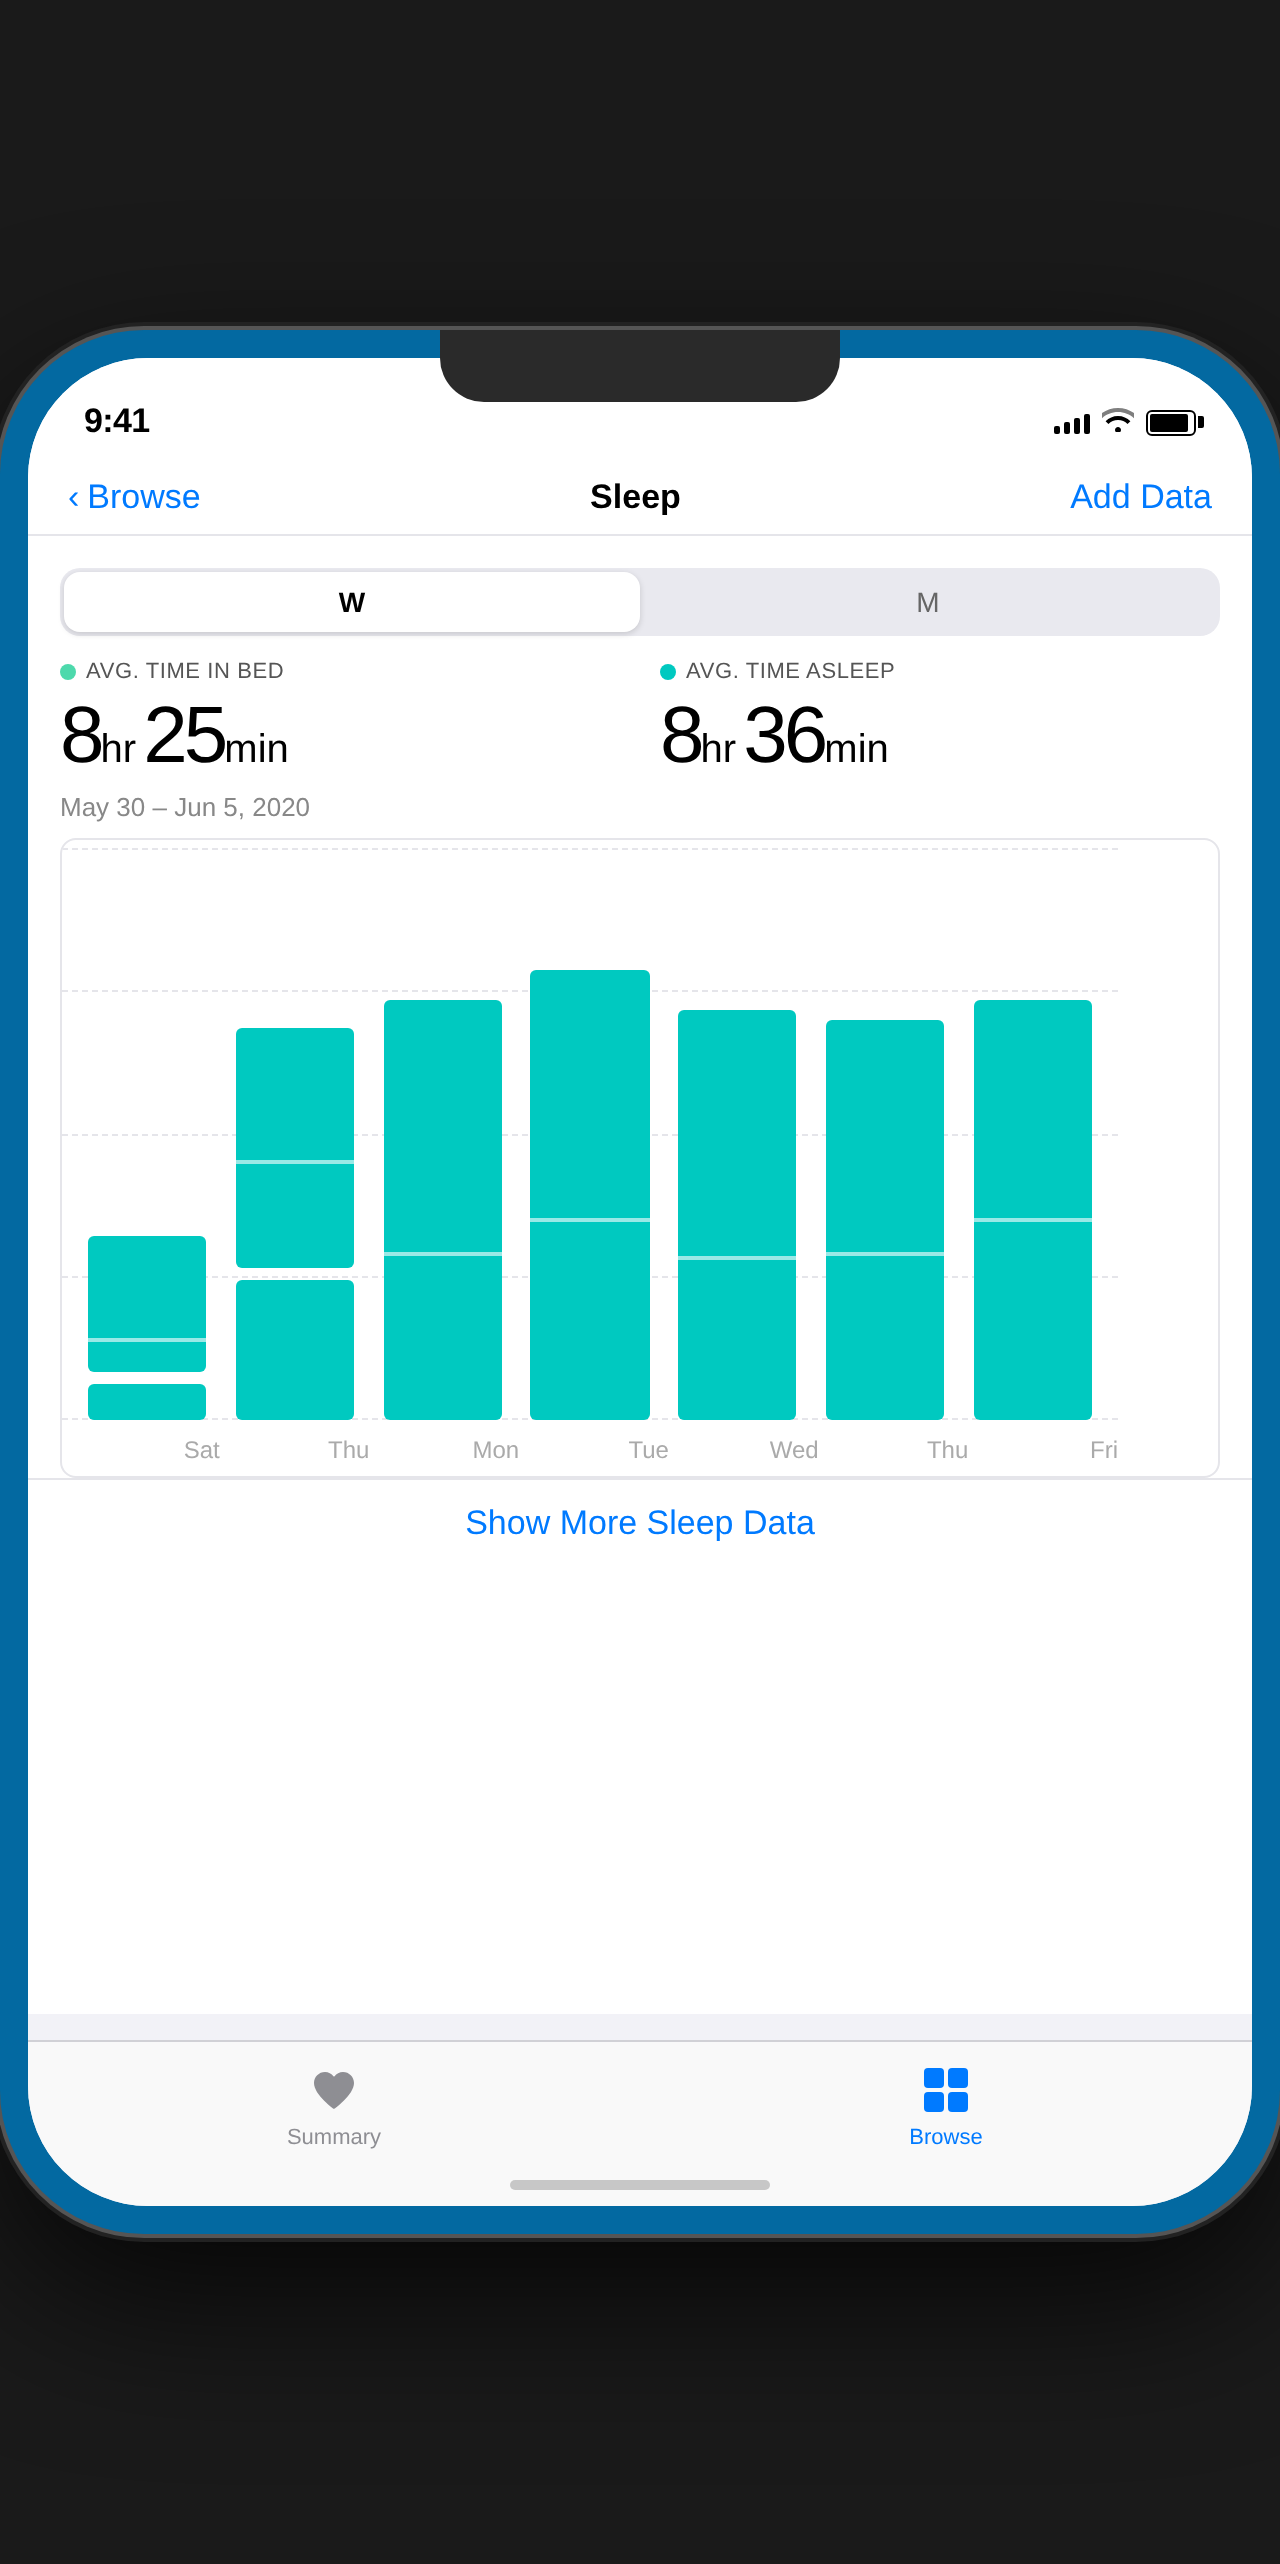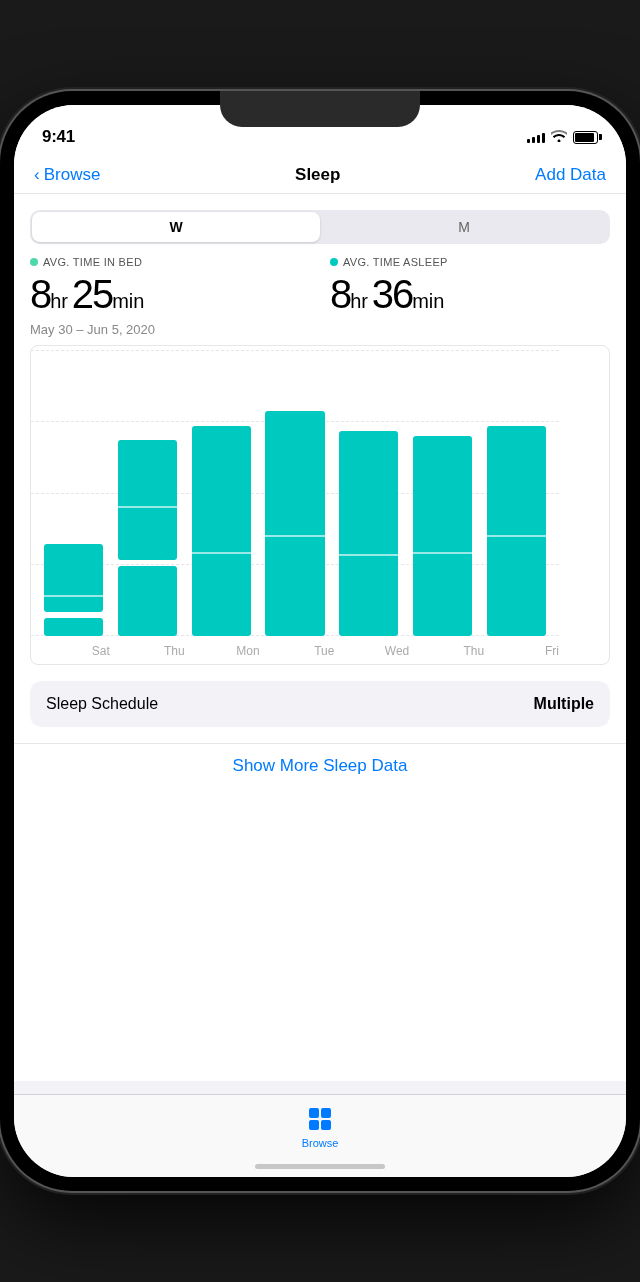--- a/index.html
+++ b/index.html
@@ -8,22 +8,22 @@
       background: #1a1a1a;
       display: flex;
       justify-content: center;
       align-items: center;
       min-height: 100vh;
       font-family: -apple-system, BlinkMacSystemFont, 'SF Pro Display', 'Helvetica Neue', Arial, sans-serif;
     }
 
     .phone-frame {
       width: 640px;
-      height: 1100px;
-      background: #000000;
+      height: 952px;
+      background: #0369a1;
       border-radius: 72px;
       position: relative;
       overflow: hidden;
       box-shadow: 
         0 0 0 2px #555,
         0 0 0 4px #222,
         0 30px 80px rgba(0,0,0,0.8);
     }
 
     
@@ -620,31 +620,35 @@
           <span class="x-label">Thu</span>
           <span class="x-label">Mon</span>
           <span class="x-label">Tue</span>
           <span class="x-label">Wed</span>
           <span class="x-label">Thu</span>
           <span class="x-label">Fri</span>
         </div>
 
       </div>
 
-      <div class="card">
-        <span class="card-label">Sleep Schedule</span>
-        <span class="card-value">Multiple</span>
+
+      <div class="show-more">Show More Sleep Data</div>
+
+
+    </div>
+
+    <div class="tab-bar">
+      <div class="tab-bar-item">
+        <div class="tab-bar-icon">
+          <svg width="24" height="22" viewBox="0 0 24 22" fill="none">
+            <path d="M12 20.5C12 20.5 2 13.5 2 7.5C2 4.46 4.46 2 7.5 2C9.24 2 10.78 2.85 11.73 4.14C11.85 4.31 12.15 4.31 12.27 4.14C13.22 2.85 14.76 2 16.5 2C19.54 2 22 4.46 22 7.5C22 13.5 12 20.5 12 20.5Z" fill="#8e8e93"></path>
+          </svg>
+        </div>
+        <span class="tab-bar-label">Summary</span>
       </div>
-
-      <div class="show-more">Show More Sleep Data</div>
-
-
-    </div>
-
-    <div class="tab-bar">
       <div class="tab-bar-item">
         <div class="tab-bar-icon">
           <svg width="26" height="26" viewBox="0 0 26 26">
             <rect x="2" y="2" width="10" height="10" rx="2" fill="#007AFF"></rect>
             <rect x="14" y="2" width="10" height="10" rx="2" fill="#007AFF"></rect>
             <rect x="2" y="14" width="10" height="10" rx="2" fill="#007AFF"></rect>
             <rect x="14" y="14" width="10" height="10" rx="2" fill="#007AFF"></rect>
           </svg>
         </div>
         <span class="tab-bar-label active">Browse</span>

